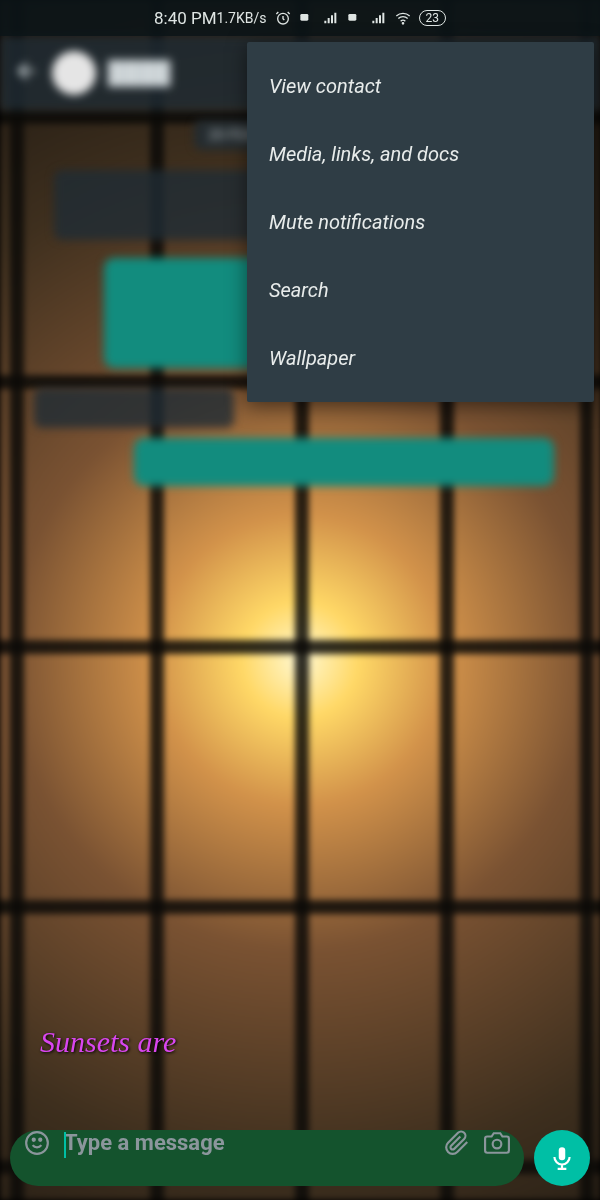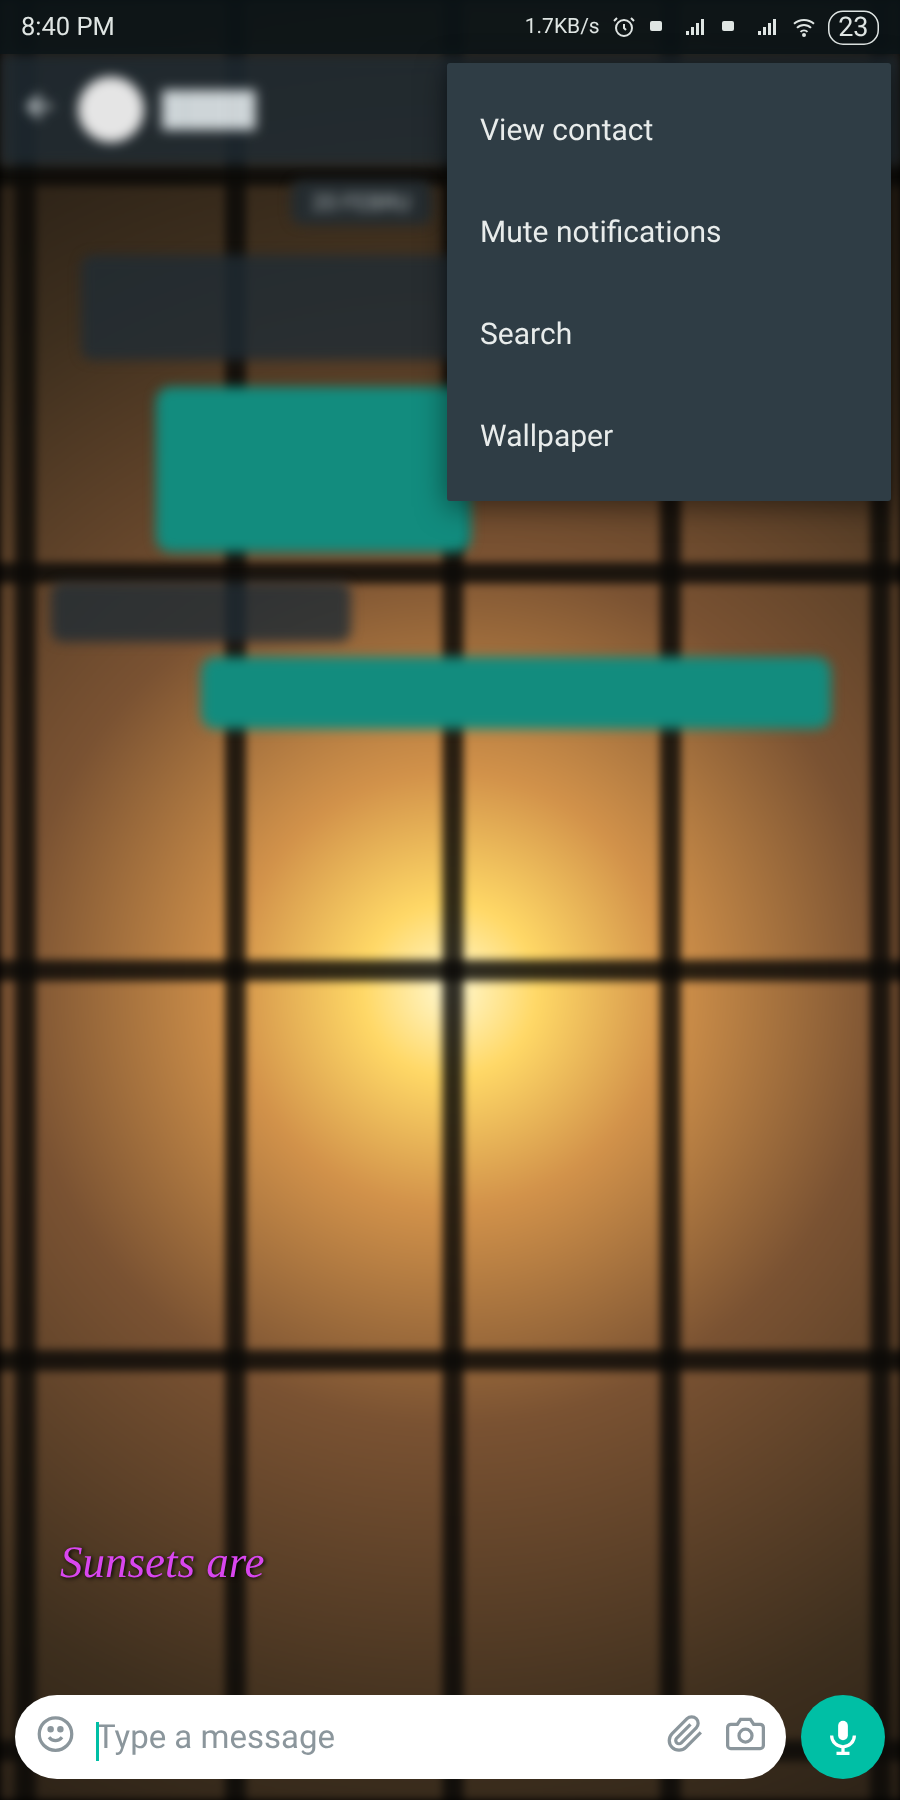--- a/index.html
+++ b/index.html
@@ -27,21 +27,21 @@
     .grid-bar-h { position:absolute; left:0; right:0; height:14px; background:#0c0a08; opacity:.85; }
     .grid-bar-v { position:absolute; top:0; bottom:0; width:14px; background:#0c0a08; opacity:.85; }
 
     
     .status-bar {
       position: relative;
       z-index: 5;
       height: 36px;
       display: flex;
       align-items: center;
-      justify-content: space-between;
+      justify-content: center;
       padding: 0 14px;
       color: #dfe5e3;
       font-size: 17px;
       background: #0b1518dd;
     }
     .status-right { display:flex; align-items:center; gap:8px; font-size:14px; }
     .status-icon { width:16px; height:16px; display:inline-flex; align-items:center; justify-content:center; }
 
     
     .app-bar {
@@ -109,26 +109,27 @@
       height:48px;
       background:#128c7e;
       border-radius:10px;
     }
 
     
     .dropdown {
       position: absolute;
       top: 42px;
       right: 6px;
-      width: 296px;
+      width: 347px;
       background: #2f3d45;
       border-radius: 2px;
       box-shadow: 0 4px 20px rgba(0,0,0,0.5);
       z-index: 100;
       padding: 10px 0;
+      font-style: italic;
     }
     .menu-item {
       height: 68px;
       display: flex;
       align-items: center;
       justify-content: space-between;
       padding: 0 22px;
       color: #e8eceb;
       font-size: 20px;
       cursor: pointer;
@@ -165,27 +166,28 @@
       left: 10px;
       right: 10px;
       z-index: 5;
       display: flex;
       align-items: center;
       gap: 10px;
     }
     .input-box {
       flex: 1;
       height: 56px;
-      background: #ffffff;
+      background: #14532d;
       border-radius: 28px;
       display: flex;
-      align-items: center;
+      align-items: flex-start;
       padding: 0 14px;
       gap: 14px;
       color: #8b969c;
+      font-weight: bold;
     }
     .input-placeholder { flex:1; font-size:22px; color:#8b969c; position:relative; }
     .cursor { position:absolute; left:0; top:2px; width:2px; height:26px; background:#00bfa5; }
     .mic-btn {
       width: 56px;
       height: 56px;
       border-radius: 50%;
       background: #00bfa5;
       display: flex;
       align-items: center;
@@ -240,21 +242,21 @@
       <svg viewBox="0 0 24 24" fill="#dfe5e3">
           <path d="M2 20h3v-4H2zM7 20h3v-8H7zM12 20h3V8h-3zM17 20h3V4h-3z"></path>
         </svg>
     </span>
     <span class="status-icon">
       <svg viewBox="0 0 24 24" fill="none" stroke="#dfe5e3" stroke-width="2">
           <path d="M2 8.82a15 15 0 0120 0M5 12.86a10 10 0 0114 0M8.5 16.9a5 5 0 017 0"></path>
           <circle cx="12" cy="20" r="1" fill="#dfe5e3"></circle>
         </svg>
     </span>
-    <span style="border:1.5px solid #dfe5e3;border-radius:10px;padding:0 6px;font-size:18px;">23</span>
+    <span style="border:1.5px solid #dfe5e3;border-radius:10px;padding:0 6px;font-size:12px;">23</span>
   </div>
 </div>
 
 <div class="app-bar">
   <span>
     <svg width="26" height="26" viewBox="0 0 24 24" fill="none" stroke="#cfd6d9" stroke-width="2.5">
         <path d="M19 12H5M12 19l-7-7 7-7"></path>
       </svg>
   </span>
   <div class="avatar"></div>
@@ -267,20 +269,23 @@
   <div class="msg-bubble"></div>
   <div class="msg-bubble2"></div>
   <div class="msg-bubble3"></div>
 </div>
 
 <div class="dropdown">
   <div class="menu-item">
     <span>View contact</span>
   </div>
   <div class="menu-item">
+    <span>Media, links, and docs</span>
+  </div>
+  <div class="menu-item">
     <span>Mute notifications</span>
   </div>
   <div class="menu-item">
     <span>Search</span>
   </div>
   <div class="menu-item">
     <span>Wallpaper</span>
   </div>
 </div>
 

